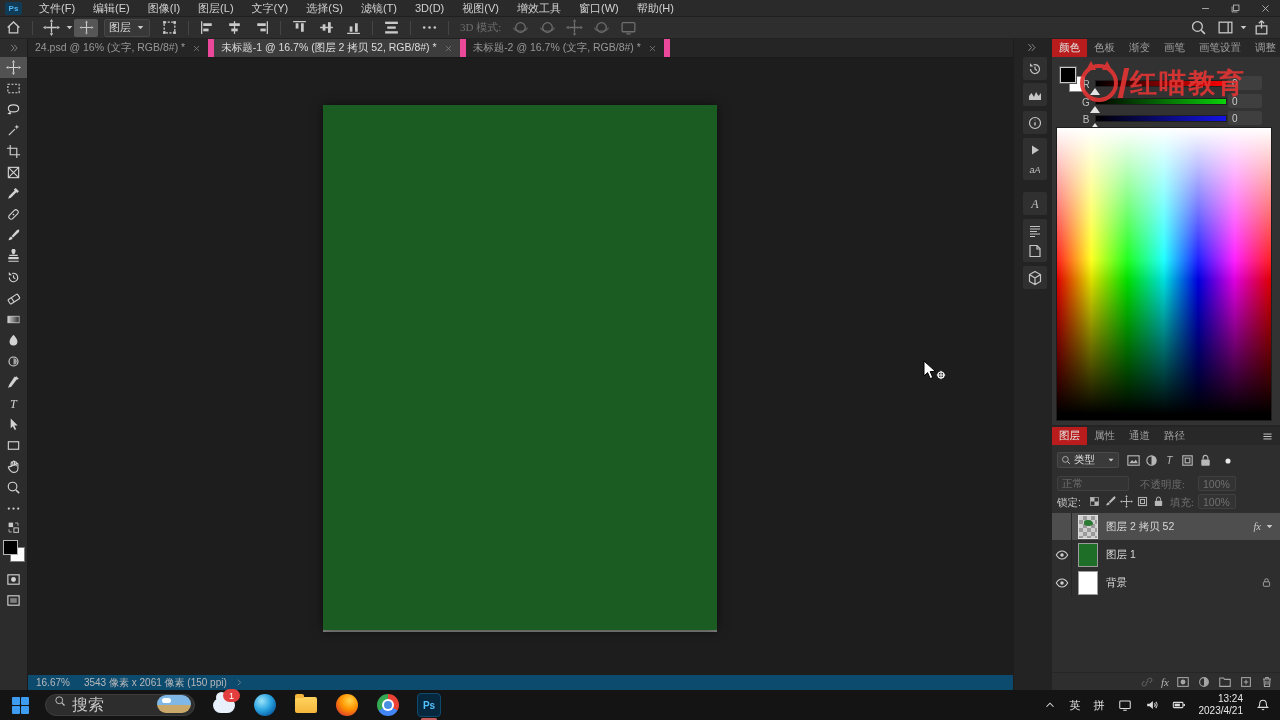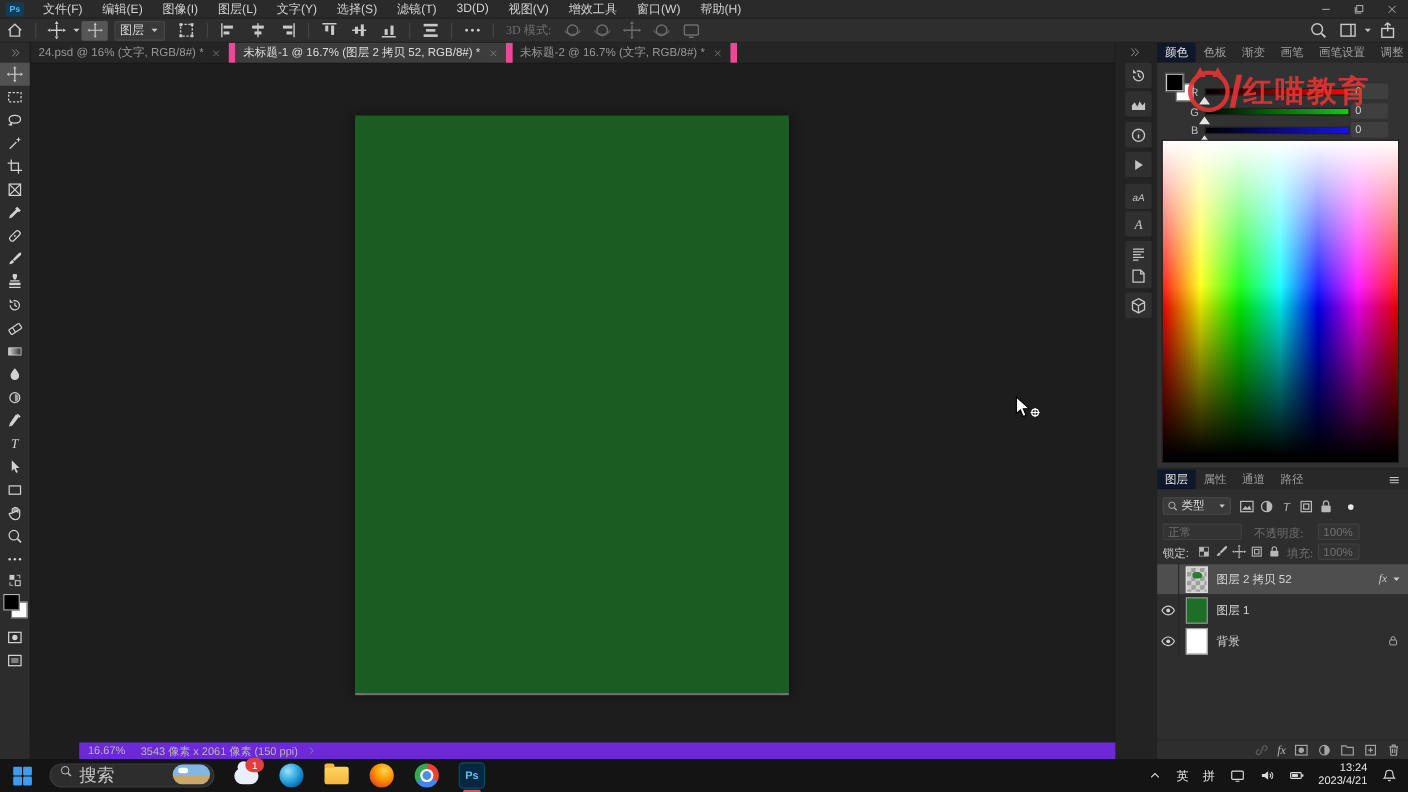--- a/index.html
+++ b/index.html
@@ -34,30 +34,30 @@
   .toolcol{left:0;top:39px;width:28px;height:651px;background:#2c2c2c;border-right:1px solid #1b1b1b;box-sizing:border-box;}
   .tool{width:27px;height:21px;display:flex;align-items:center;justify-content:center;}
   .tool.sel{background:#525252;}
   .t-ic{width:15px;height:15px;color:#d2d2d2;}
   .fgbg{position:relative;width:24px;height:24px;margin:4px auto 0;}
   .fg{position:absolute;left:1px;top:1px;width:13px;height:13px;background:#000;border:1px solid #b5b5b5;}
   .bg{position:absolute;left:8px;top:8px;width:13px;height:13px;background:#fff;border:1px solid #7a7a7a;}
   
   .canvas{left:28px;top:58px;width:985px;height:617px;background:#1d1d1d;}
   .doc{left:323px;top:105px;width:394px;height:525px;background:#1b5c22;box-shadow:0 0 10px rgba(0,0,0,.55),0 2px 0 rgba(225,228,224,.55);}
-  .statusbar{left:28px;top:675px;width:985px;height:15px;background:#6d28d9;display:flex;align-items:center;font-size:10px;color:#b9b9b9;margin-left:44px;}
+  .statusbar{left:28px;top:675px;width:985px;height:15px;background:#0c4a6e;display:flex;align-items:center;font-size:10px;color:#b9b9b9;}
   
   .dock{left:1014px;top:39px;width:38px;height:651px;background:#232323;}
   .dock-tile{position:absolute;left:9px;width:24px;height:23px;background:#303030;border-radius:2px;display:flex;align-items:center;justify-content:center;}
   .d-ic{width:16px;height:16px;color:#c5c5c5;}
   
   .rpanel{left:1052px;top:39px;width:228px;height:651px;background:#242424;}
   .ptabs{position:absolute;left:0;top:0;width:228px;height:18px;background:#282828;display:flex;font-size:10.5px;}
   .ptab{padding:0 7px;display:flex;align-items:center;color:#9f9f9f;white-space:nowrap;}
-  .ptab.active{background:#0f172a;color:#e2e2e2;}
+  .ptab.active{background:#b91c1c;color:#e2e2e2;}
   .colorbody{position:absolute;left:0;top:18px;width:228px;height:368px;background:#323232;}
   .slider-label{position:absolute;font-size:10px;color:#bdbdbd;width:12px;text-align:center;}
   .track{position:absolute;height:7px;width:132px;border:1px solid #1f1f1f;box-sizing:border-box;}
   .thumb{position:absolute;width:0;height:0;border-left:5px solid transparent;border-right:5px solid transparent;border-bottom:7px solid #e4e4e4;}
   .valbox{position:absolute;width:34px;height:14px;background:#3f3f3f;border-radius:2px;font-size:10px;color:#cccccc;display:flex;align-items:center;padding-left:4px;box-sizing:border-box;}
   .spectrum{position:absolute;left:4px;top:70px;width:214px;height:292px;
     background:linear-gradient(to bottom,#ffffff 0%,rgba(255,255,255,0) 52%),
                linear-gradient(to top,#000000 2%,rgba(0,0,0,0) 55%),
                linear-gradient(to right,#f00 0%,#ff0 16%,#0f0 33%,#0ff 50%,#00f 66%,#f0f 83%,#f00 100%);
     border:1px solid #1e1e1e;}
@@ -643,21 +643,21 @@
           </svg>
         </i>
       </div>
     <div class="dock-tile" style="top:99px;">
         <i class="ic d-ic">
           <svg viewBox="0 0 16 16" fill="none" stroke-width="1.2">
             <path fill="currentColor" d="M5 3.5l7 4.5-7 4.5z"></path>
           </svg>
         </i>
       </div>
-    <div class="dock-tile" style="top:128px;">
+    <div class="dock-tile" style="top:118px;">
         <i class="ic d-ic">
           <svg viewBox="0 0 16 16" fill="none" stroke-width="1.2">
             <text x="8" y="11.5" font-size="9" fill="currentColor" text-anchor="middle" stroke="none">aA</text>
           </svg>
         </i>
       </div>
     <div class="dock-tile" style="top:153px;">
         <i class="ic d-ic">
           <svg viewBox="0 0 16 16" fill="none" stroke-width="1.2">
             <text x="8" y="12" font-size="12" font-style="italic" font-family="Liberation Serif,serif" fill="currentColor" text-anchor="middle" stroke="none">A</text>

